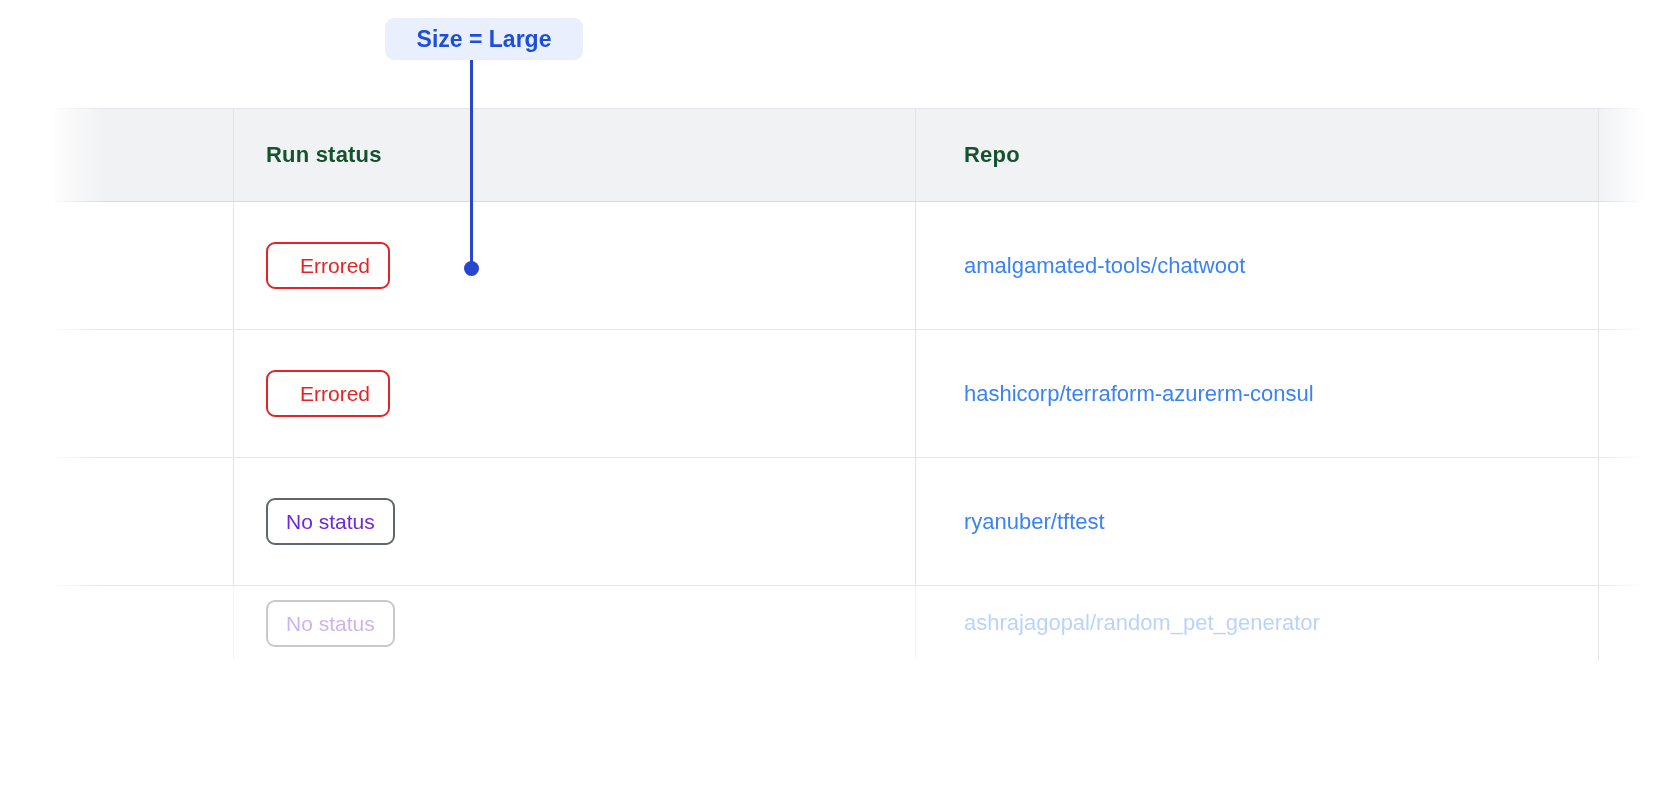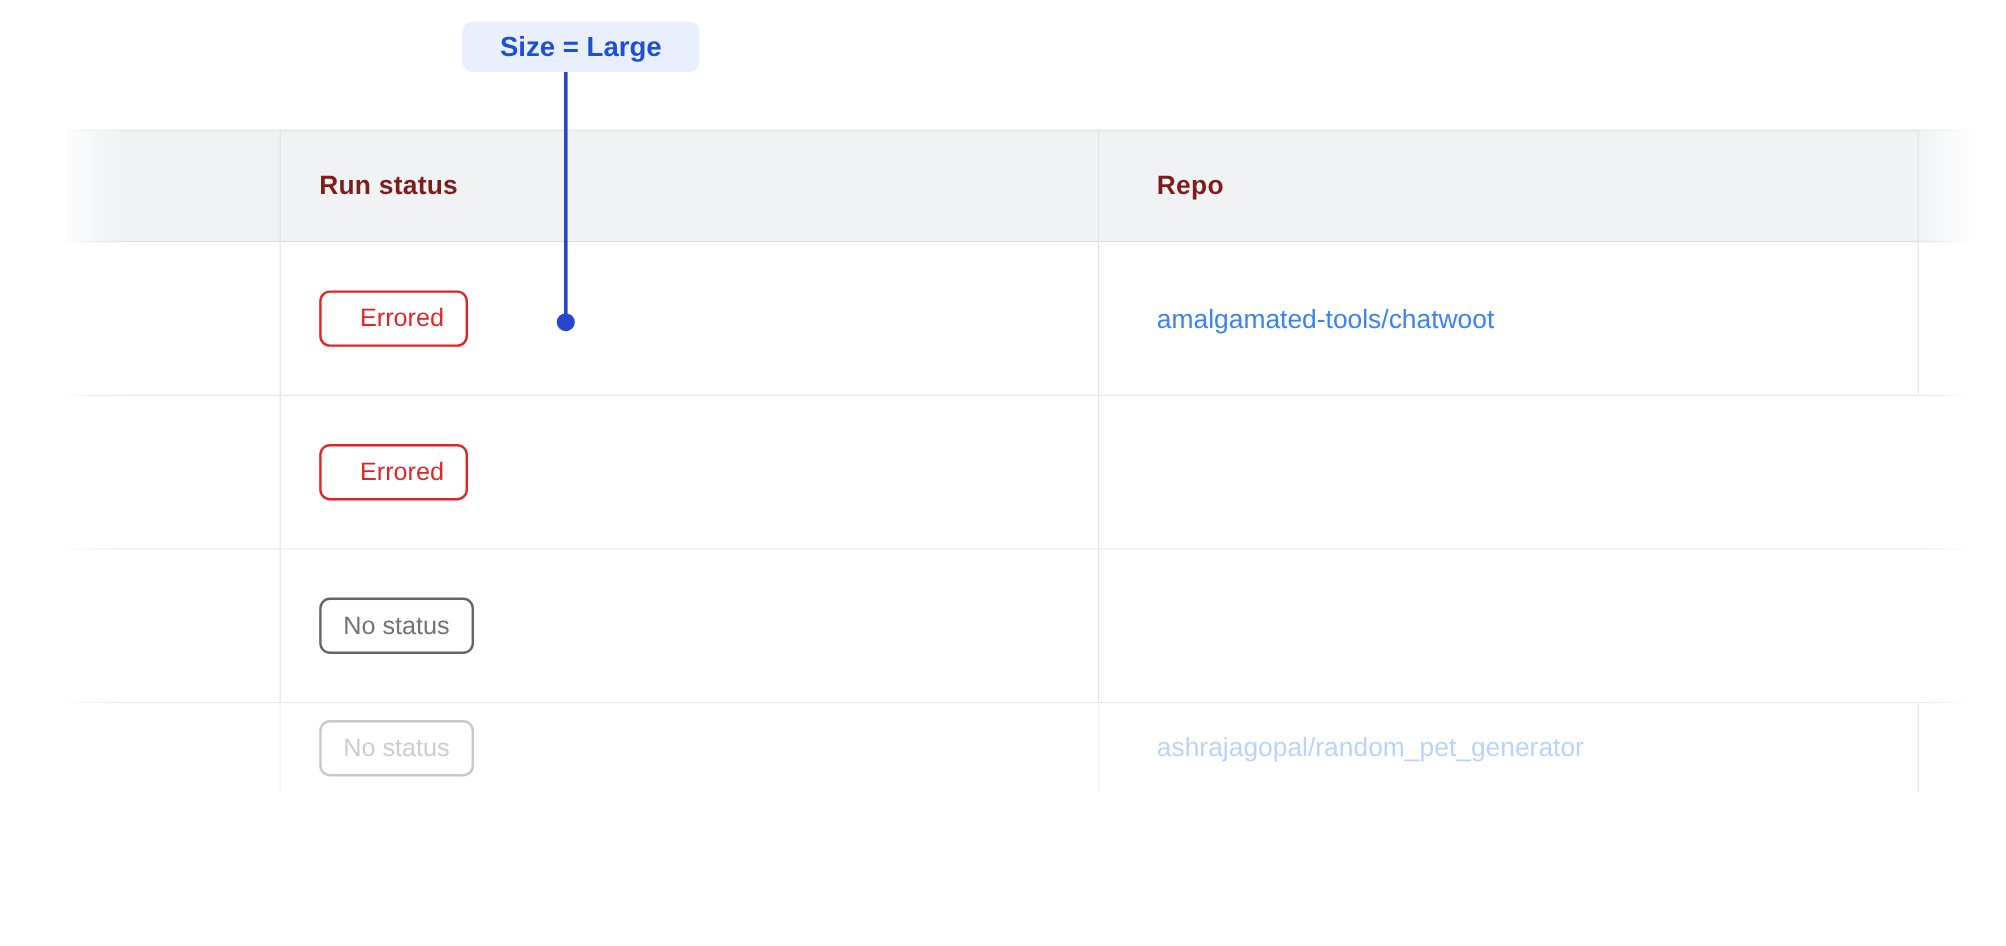--- a/index.html
+++ b/index.html
@@ -10,29 +10,29 @@
   
   .tbl { position:absolute; left:55px; top:108px; right:0; }
   .trow { display:flex; width:100%; }
   .thead { height:94px; background:#f1f2f4; border-top:1px solid #e4e5e8; border-bottom:1px solid #d8dadd; }
   .brow  { height:128px; background:#ffffff; border-bottom:1px solid #e6e7ea; }
   .brow.last { height:74px; border-bottom:none; }
   .c1 { width:178px; }
   .c2 { width:682px; border-left:1px solid #e2e3e6; padding-left:32px; display:flex; align-items:center; }
   .c3 { width:683px; border-left:1px solid #e2e3e6; padding-left:48px; display:flex; align-items:center; }
   .c4 { flex:1; border-left:1px solid #e2e3e6; }
-  .th-label { font-size:22px; font-weight:700; color:#7f1d1d; letter-spacing:.2px; }
+  .th-label { font-size:22px; font-weight:700; color:#14532d; letter-spacing:.2px; }
   .repo { font-size:22px; font-weight:400; color:#3b82f6; }
 
   
   .badge { display:inline-block; padding:11px 18px; border:2px solid; border-radius:9px;
            font-size:21px; font-weight:500; line-height:1; background:#ffffff; white-space:nowrap; }
   .badge[data-status="errored"] { color:#e22424; border-color:#e22424;padding-left:32px; }
   .badge[data-status="policy"]  { color:#c05f15; border-color:#c05f15; }
-  .badge[data-status="none"]    { color:#737373; border-color:#60666f; }
+  .badge[data-status="none"]    { color:#6d28d9; border-color:#60666f; }
 
   .faded-cell { opacity:.35; }
 
   
   .fade { position:absolute; pointer-events:none; z-index:4; }
   .fade-left   { left:0; top:0; bottom:0; width:105px;
                  background:linear-gradient(to right,#ffffff 0%,#ffffff 42%,rgba(255,255,255,0) 100%); }
   .fade-right  { right:0; top:0; bottom:0; width:76px;
                  background:linear-gradient(to left,#ffffff 0%,#ffffff 35%,rgba(255,255,255,0) 100%); }
   .fade-bottom { left:0; right:0; bottom:0; height:95px;
@@ -74,27 +74,33 @@
       </div>
       <div class="c4"></div>
     </div>
 
 
     <div class="trow brow">
       <div class="c1"></div>
       <div class="c2">
         <span class="badge" data-status="errored">Errored</span>
       </div>
+      <div class="c3">
+        <span class="repo">hashicorp/terraform-azurerm-consul</span>
+      </div>
       <div class="c4"></div>
     </div>
 
     <div class="trow brow">
       <div class="c1"></div>
       <div class="c2">
         <span class="badge" data-status="none">No status</span>
+      </div>
+      <div class="c3">
+        <span class="repo">ryanuber/tftest</span>
       </div>
       <div class="c4"></div>
     </div>
 
     <div class="trow brow last">
       <div class="c1"></div>
       <div class="c2 faded-cell">
         <span class="badge" data-status="none">No status</span>
       </div>
       <div class="c3 faded-cell">

